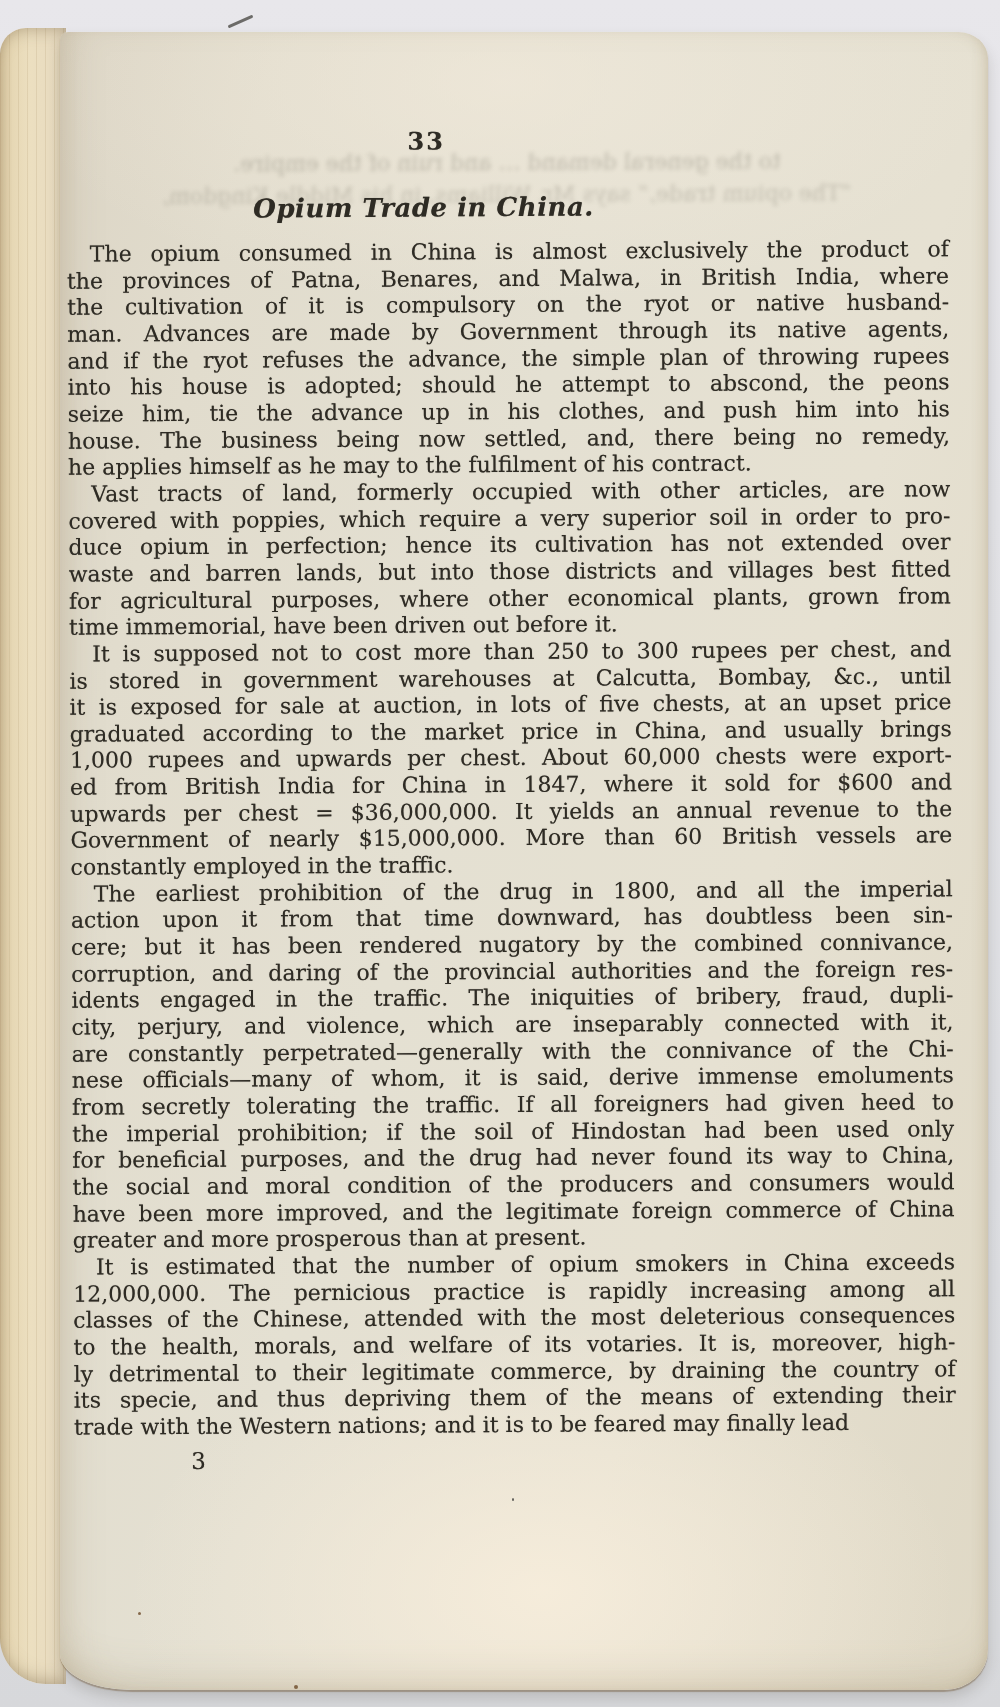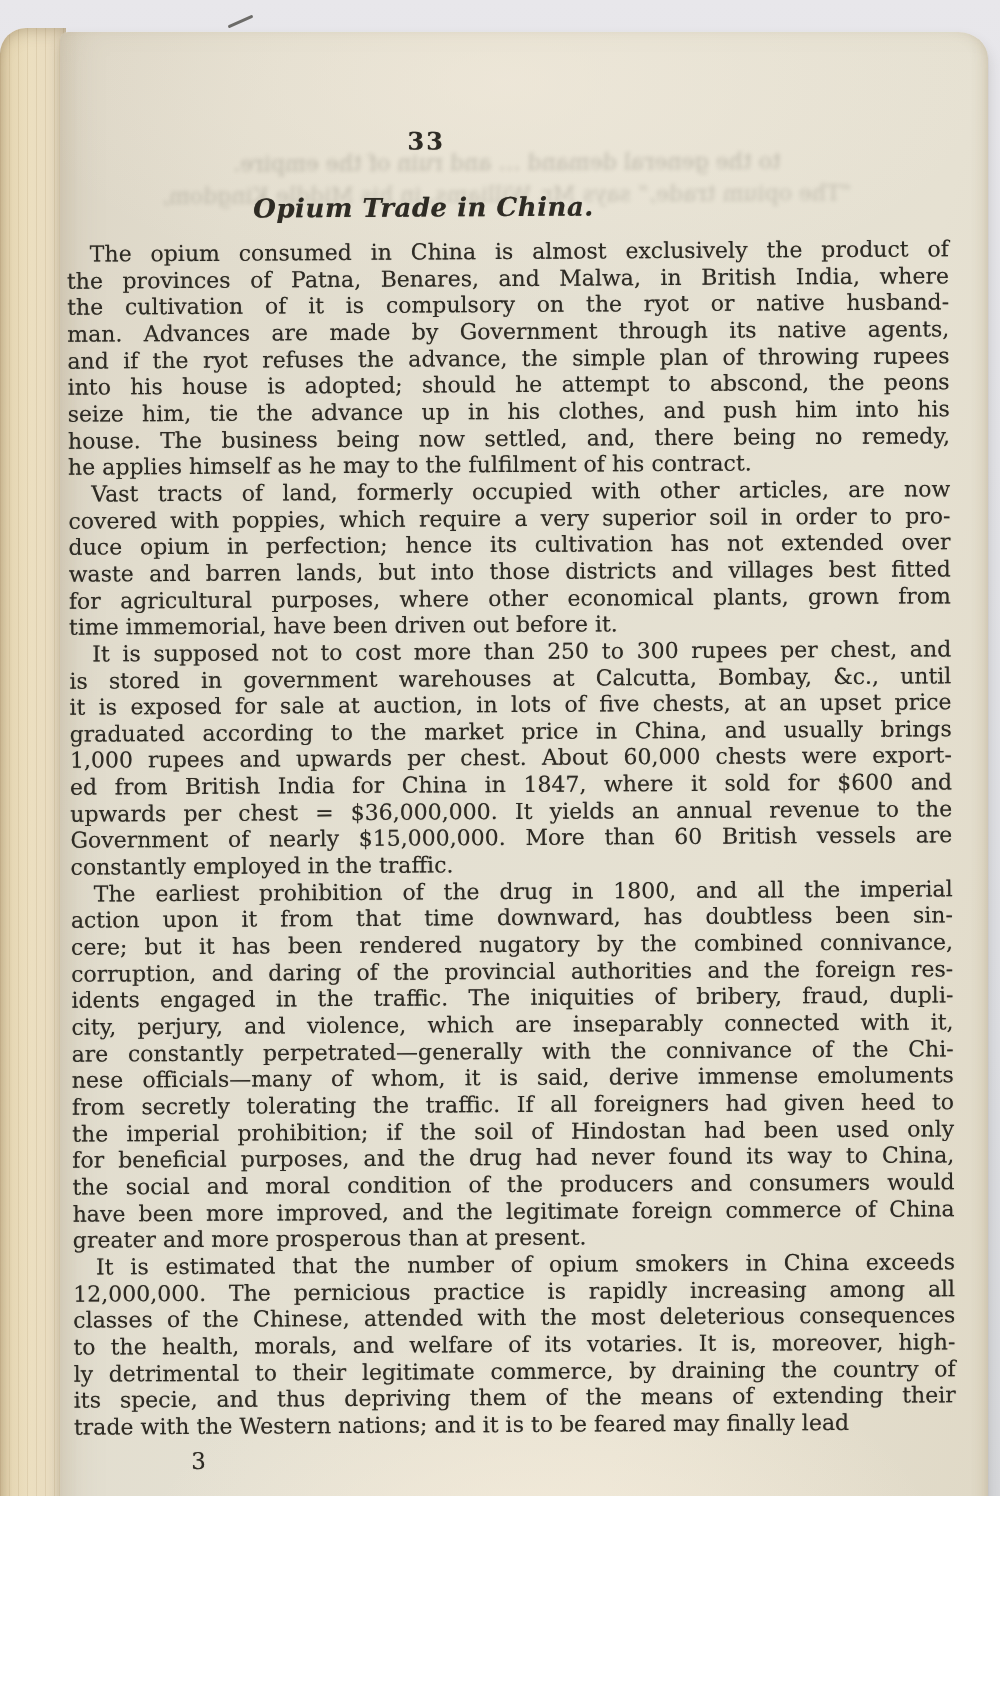--- a/index.html
+++ b/index.html
@@ -1,18 +1,18 @@
 <!DOCTYPE html>
 <html><head>
 <meta charset="utf-8">
 <style>
   html,body{margin:0;padding:0;}
   .scene{
     position:relative;
-    width:1000px;height:1496px;
+    width:1000px;height:1707px;
     overflow:hidden;
     background:linear-gradient(180deg,#e8e7eb 0%,#e3e3e7 30%,#dddee2 70%,#d7d8db 100%);
     font-family:"DejaVu Serif","Liberation Serif",serif;
   }
   
   .page-edges{
     position:absolute;left:0;top:28px;width:66px;height:1656px;
     border-radius:26px 0 0 46px;
     background:
       repeating-linear-gradient(90deg, rgba(165,140,98,.18) 0 1px, rgba(0,0,0,0) 1px 9px),

